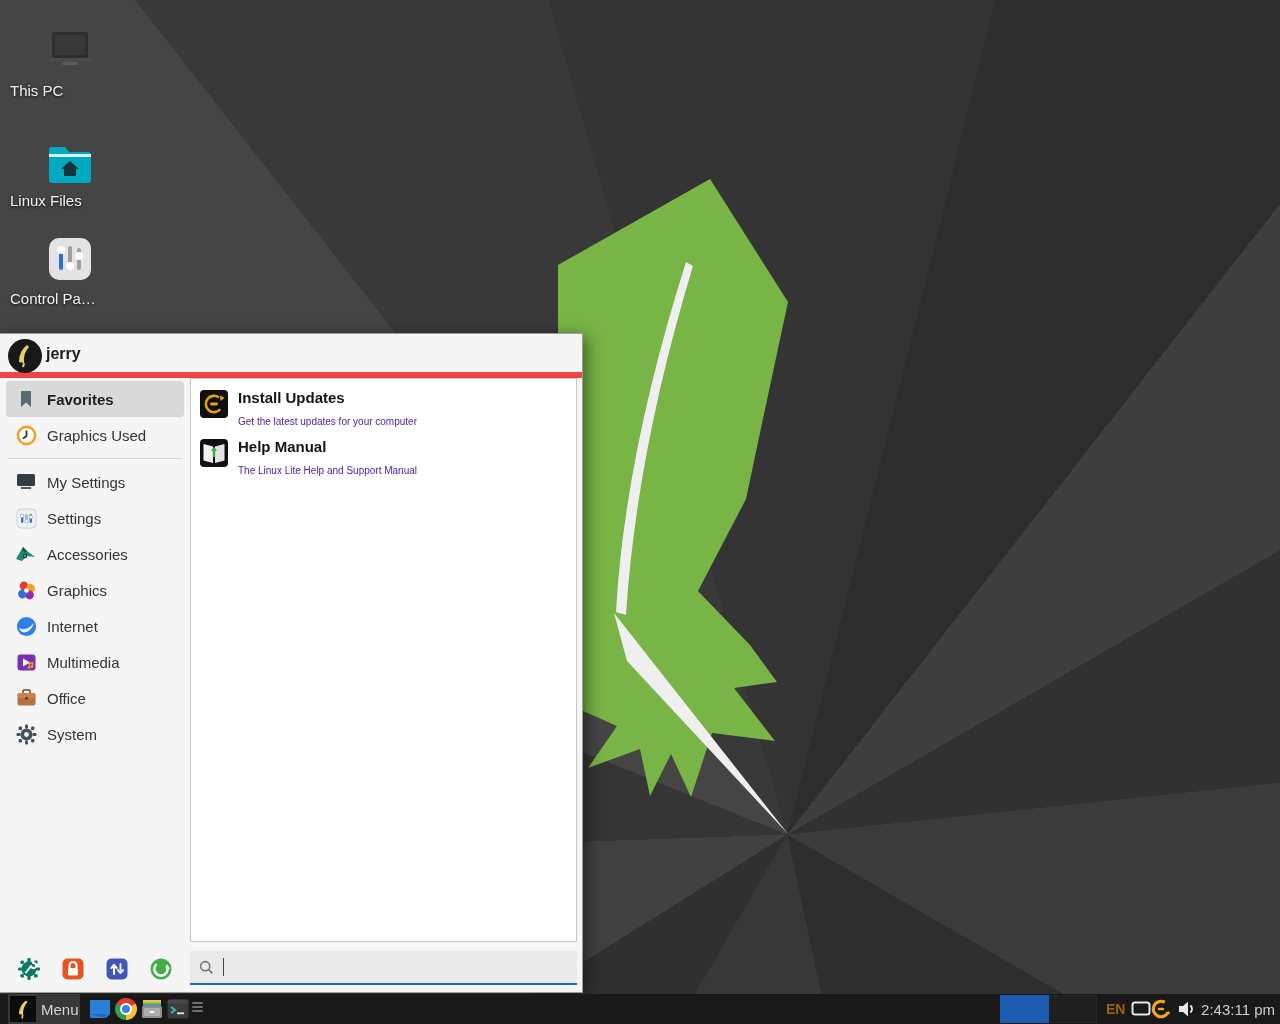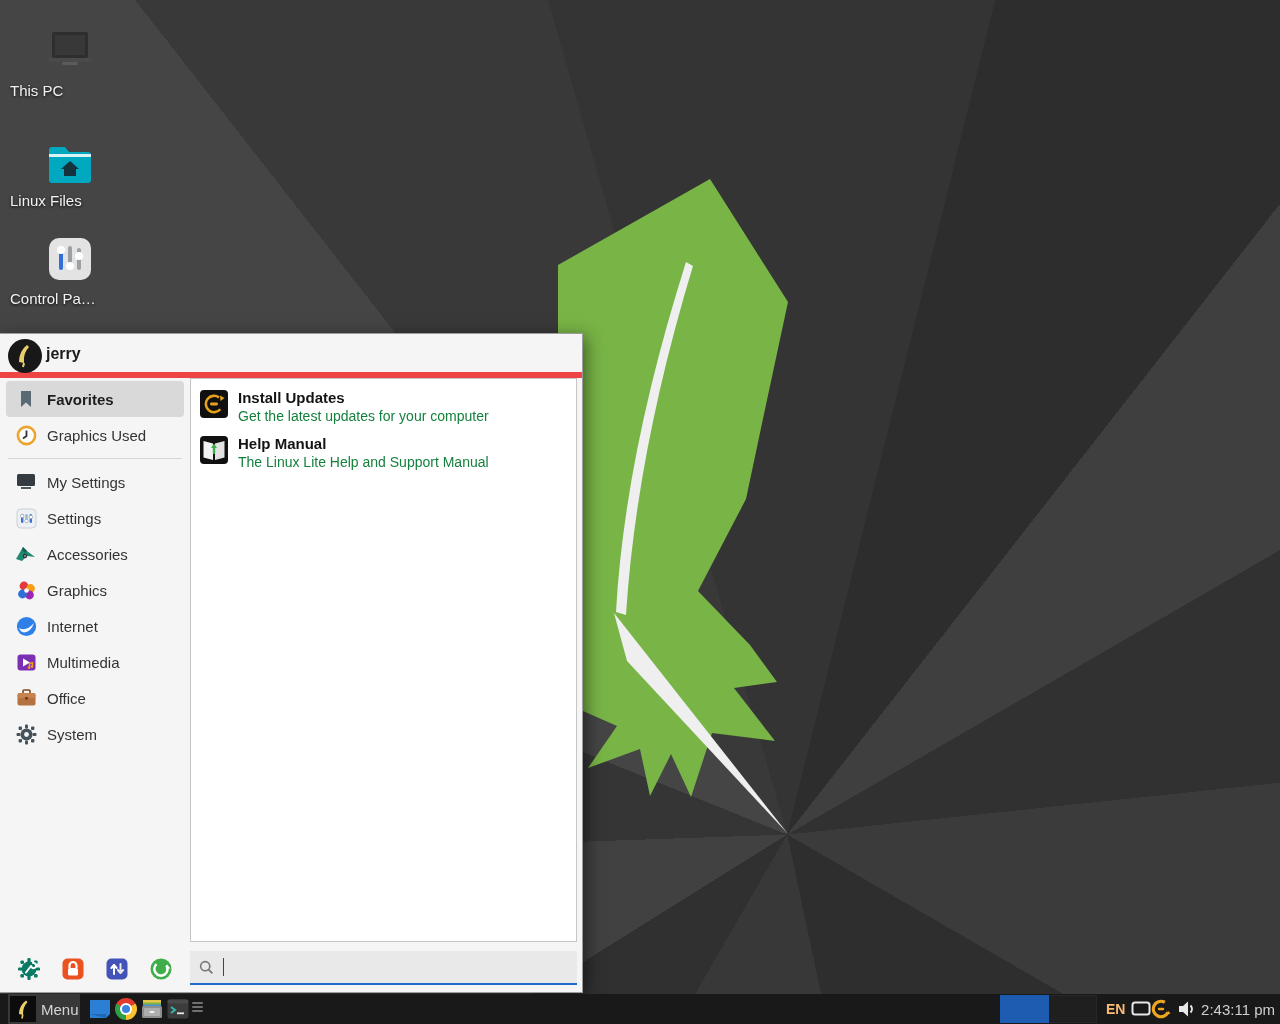--- a/index.html
+++ b/index.html
@@ -44,21 +44,21 @@
     font-size:15px; color:#333; border-radius:4px; cursor:default; }
   .side-row.selected { background:#d9d9d9; font-weight:bold; color:#1d1d1d; }
   .side-sep { border-top:1px solid #d6d6d6; margin:5px 2px; }
   .side-ic { width:22px; height:22px; flex:0 0 22px; display:flex; align-items:center; justify-content:center; }
 
   .content { position:absolute; left:190px; top:44px; width:387px; height:564px;
     background:#fff; border:1px solid #c6c6c6; padding:5px 4px; }
   .fav-item { display:flex; gap:9px; padding:5px 4px; border-radius:3px; cursor:default; }
   .fav-ic { width:30px; height:30px; flex:0 0 30px; }
   .fav-title { font-size:15px; font-weight:bold; color:#141414; line-height:1.25; }
-  .fav-sub { font-size:14px; color:#15803d; line-height:1.25; }
+  .fav-sub { font-size:10px; color:#4c1d95; line-height:1.25;margin-top:8px; }
 
   .actions { position:absolute; left:0; bottom:10px; width:190px; display:flex; justify-content:space-between; padding:0 16px; }
   .act-btn { width:26px; height:26px; display:flex; align-items:center; justify-content:center; cursor:pointer; }
 
   .searchbox { position:absolute; left:190px; bottom:7px; width:387px; height:34px;
     background:#e9e9e9; border-bottom:2px solid #1f69c9; display:flex; align-items:center; padding-left:9px; }
   .searchbox input { position:absolute; inset:0; opacity:0; }
   .search-cursor { width:1px; height:18px; background:#444; margin-left:9px; }
 
   
@@ -66,21 +66,21 @@
   .menu-btn { position:absolute; left:8px; top:0; height:30px; width:72px; background:#383838;
     display:flex; align-items:center; gap:5px; padding-left:2px; cursor:pointer; }
   .menu-btn .fsq { width:26px; height:26px; background:#0c0c0c; display:flex; align-items:center; justify-content:center; }
   .menu-btn .mlabel { color:#d4d4d4; font-size:15px; }
   .tb-launcher { position:absolute; top:3px; width:24px; height:24px; cursor:pointer; display:flex; align-items:center; justify-content:center; }
   .winlist { position:absolute; left:192px; top:8px; width:11px; height:14px; cursor:pointer; }
   .winlist i { display:block; height:2px; background:#6f6f6f; margin-bottom:2px; border-radius:1px; }
   .pager { position:absolute; left:1000px; top:1px; height:28px; display:flex; cursor:pointer; }
   .pager .ws-active { width:49px; background:#1d5cb0; }
   .pager .ws-idle { width:48px; background:#1f1f1f; border:1px solid #272727; border-left:none; }
-  .tray-en { position:absolute; left:1106px; top:7px; color:#fdba74; font-size:14px; font-weight:bold; cursor:default; }
+  .tray-en { position:absolute; left:1106px; top:7px; color:#a16207; font-size:14px; font-weight:bold; cursor:default; }
   .tray-ic { position:absolute; top:4px; width:22px; height:22px; display:flex; align-items:center; justify-content:center; cursor:pointer; }
   .clock { position:absolute; right:5px; top:7px; color:#cfcfcf; font-size:15px; cursor:default; }
 </style>
 </head>
 <body>
 
 <div class="wallpaper">
   <svg viewBox="0 0 1280 1024">
     <polygon fill="#78b446" points="710,179 788,302 764,414 746,499 698,591 750,645 777,682 734,688 775,741 712,733 691,797 671,754 650,796 640,749 588,768 617,726 558,700 558,265"></polygon>
     <path fill="#efefef" d="M686,262 C648,382 622,502 616,612 L626,615 C633,505 656,388 693,266 Z"></path>

